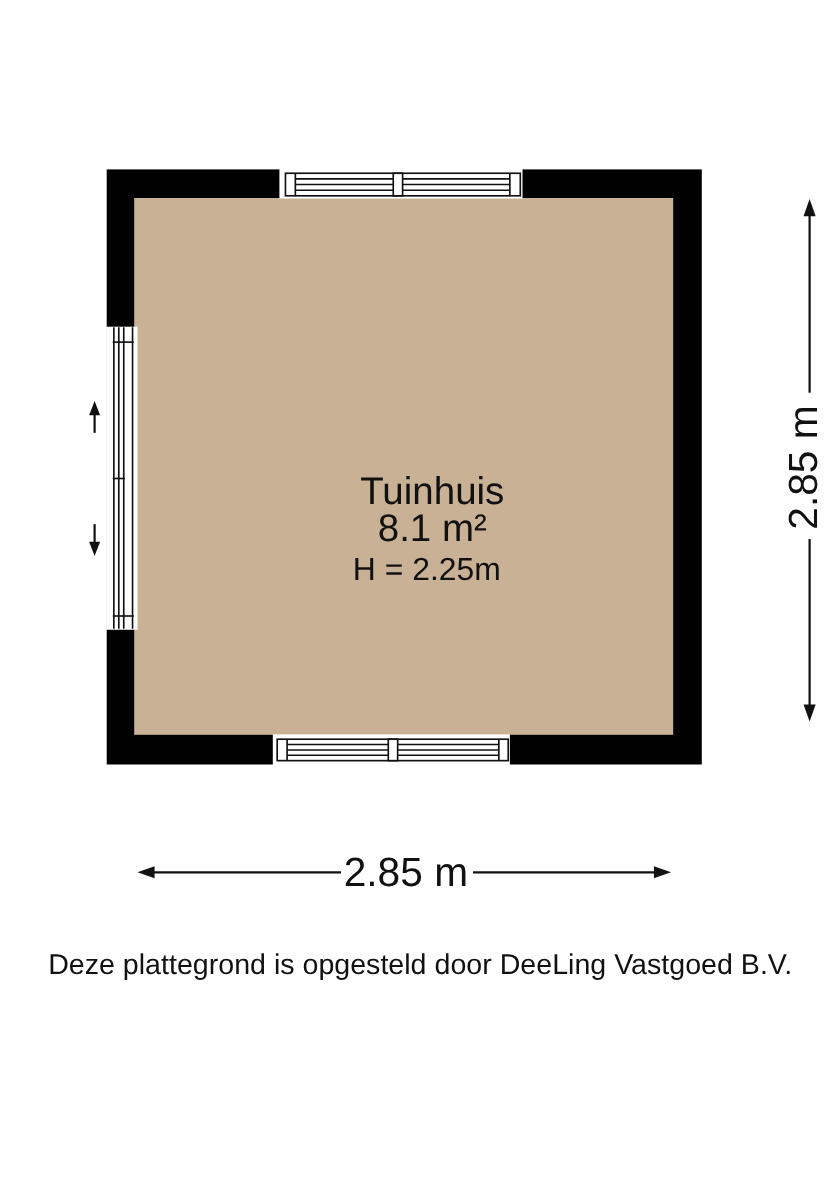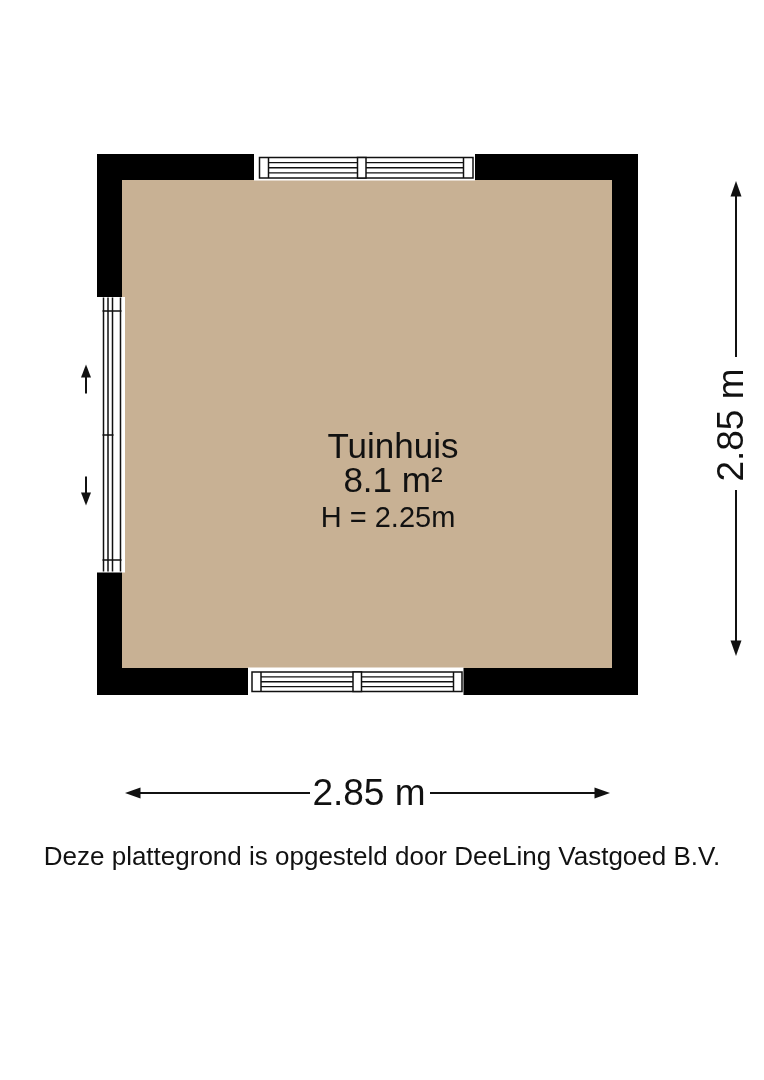--- a/index.html
+++ b/index.html
@@ -23,21 +23,21 @@
   }
   .plan-svg text {
     font-family: "Liberation Sans", sans-serif;
     fill: #111111;
   }
   .room-name, .room-area { font-size: 35px; }
   .room-height { font-size: 29px; }
   .dim-text { font-size: 37px; }
   .footer {
     position: absolute;
-    top: 844px;
+    top: 864px;
     left: 0;
     width: 764px;
     text-align: center;
     font-size: 26px;
     line-height: 25px;
     color: #111111;
     white-space: nowrap;
   }
 </style>
 </head>

